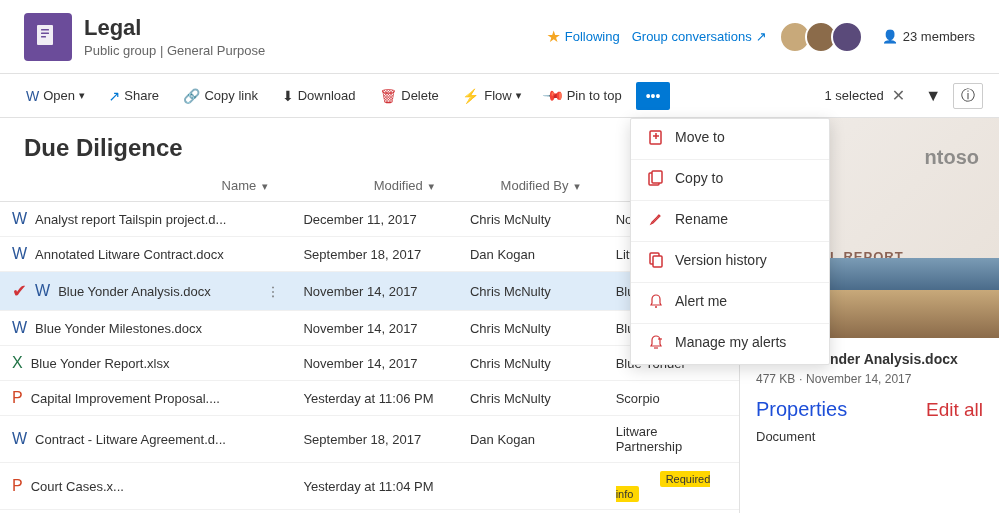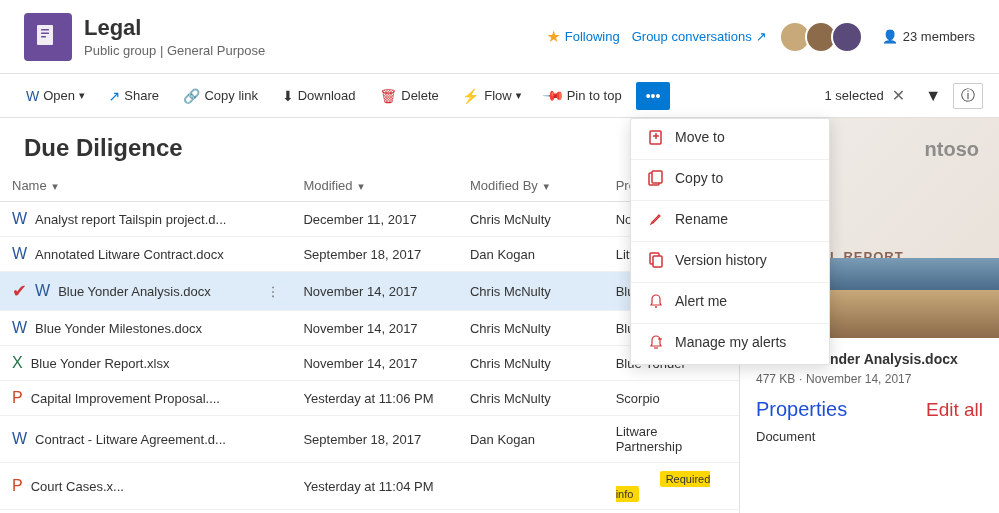--- a/index.html
+++ b/index.html
@@ -91,21 +91,21 @@
     }
 
     
     .file-list { flex: 1; overflow: hidden; }
     .page-title {
       font-size: 24px; font-weight: 600; color: #333;
       padding: 16px 24px 8px;
     }
     .file-table { width: 100%; border-collapse: collapse; }
     .file-table thead th {
-      text-align: left; padding: 8px 12px;
+      text-align: right; padding: 8px 24px;
       font-size: 13px; color: #666; font-weight: 400;
       border-bottom: 1px solid #e1e1e1;
     }
     .file-table tbody tr { border-bottom: 1px solid #f0f0f0; }
     .file-table tbody tr.selected { background: #deecf9; }
     .file-table tbody td { padding: 8px 12px; font-size: 13px; color: #333; }
     .file-name-cell { display: flex; align-items: center; gap: 8px; }
     .file-icon { font-size: 16px; flex-shrink: 0; }
     .word-file { color: #2b579a; }
     .excel-file { color: #217346; }
@@ -124,21 +124,21 @@
       overflow: hidden;
       flex-shrink: 0;
     }
     .preview-area {
       height: 220px;
       background: linear-gradient(135deg, #f0ece8 0%, #e8e0d8 100%);
       position: relative;
       overflow: hidden;
     }
     .preview-logo {
-      position: absolute; top: 20px; right: 20px;
+      position: absolute; top: 28px; right: 20px;
       font-size: 20px; font-weight: 700; color: #666; opacity: 0.7;
     }
     .preview-title {
       position: absolute; bottom: 60px; left: 20px; right: 20px;
     }
     .preview-title .fin { font-size: 13px; font-weight: 700; color: #8b6355; letter-spacing: 1px; }
     .preview-title .rpt { font-size: 11px; color: #8b6355; margin-top: 2px; }
     .preview-image {
       position: absolute; bottom: 0; right: 0; left: 0;
       height: 80px;

